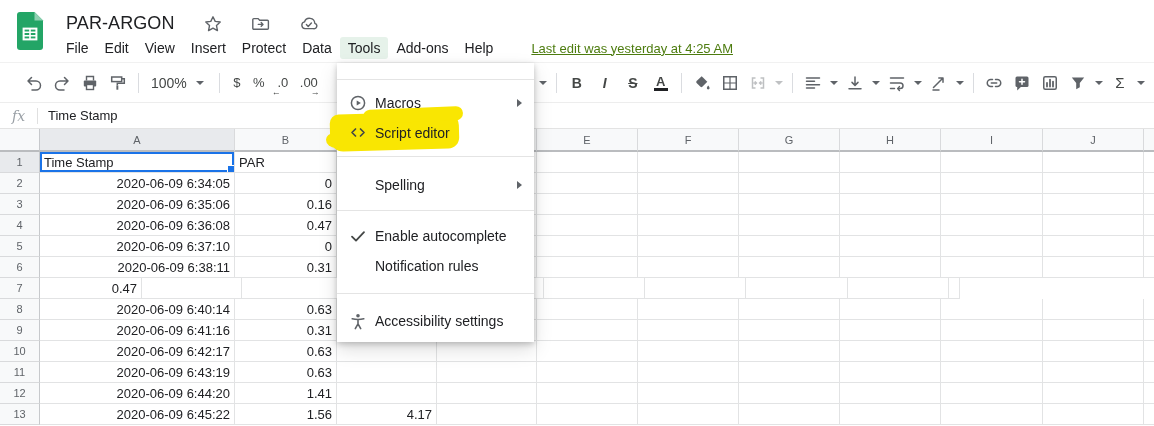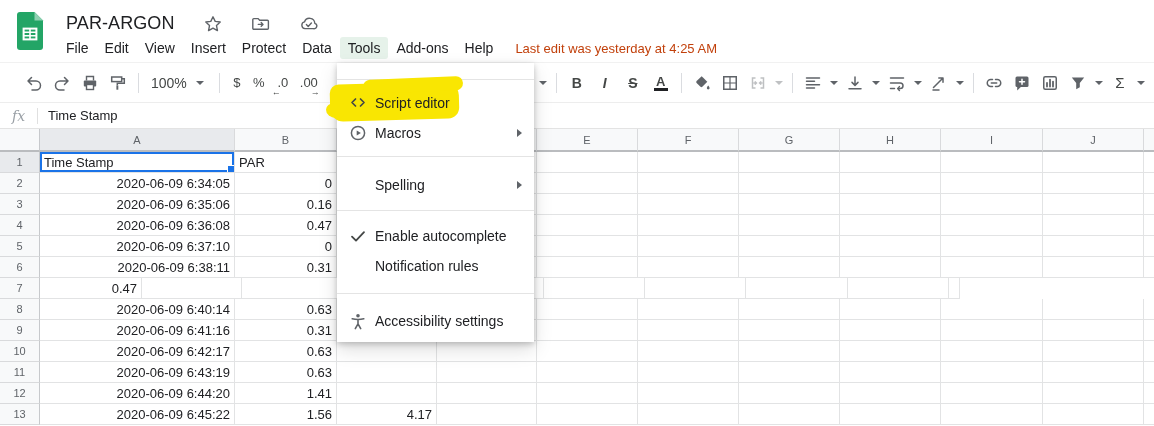--- a/index.html
+++ b/index.html
@@ -8,21 +8,21 @@
   svg{display:block}
   
   .topbar{position:absolute;left:0;top:0;width:100%;height:62px;background:#fff;border-bottom:1px solid #f1f1f1;}
   .logo{position:absolute;left:15px;top:11px;}
   .title-row{position:absolute;left:66px;top:13px;display:flex;align-items:center;gap:28px;}
   .doc-title{font-size:18px;color:#202124;letter-spacing:.1px;}
   .tico{width:20px;height:20px;display:flex;align-items:center;justify-content:center;cursor:pointer;}
   .menubar{position:absolute;left:58px;top:40px;display:flex;align-items:center;font-size:14px;}
   .menu-btn{padding:3px 8px;border-radius:3px;cursor:pointer;color:#202124;}
   .menu-btn.active{background:#e6f2ea;}
-  .last-edit{margin-left:14px;font-size:13px;color:#c2410c;cursor:pointer;}
+  .last-edit{margin-left:30px;font-size:13px;color:#4d7c0f;text-decoration:underline;cursor:pointer;}
   
   .toolbar{position:absolute;left:0;top:63px;width:100%;height:40px;display:flex;align-items:center;padding-left:20px;box-sizing:border-box;border-bottom:1px solid #ededed;}
   .ti{width:24px;height:24px;margin:0 2px;display:flex;align-items:center;justify-content:center;border-radius:2px;cursor:pointer;flex:none;}
   .ti.dis{opacity:.4;cursor:default;}
   .tsep{width:1px;height:20px;background:#dadce0;margin:0 6px;flex:none;}
   .tspacer{width:214px;flex:none;}
   .tb-text{font-size:14px;color:#444746;}
   .zoom-box{display:flex;align-items:center;gap:6px;margin:0 6px;cursor:pointer;flex:none;}
   .dd{width:0;height:0;border-left:4px solid transparent;border-right:4px solid transparent;border-top:4px solid #5f6368;margin:0 3px;flex:none;cursor:pointer;}
   .fmt{font-size:13px;color:#444746;width:22px;text-align:center;cursor:pointer;flex:none;}
@@ -441,40 +441,40 @@
         <div class="cell" style="width: 102px;"></div>
         <div class="cell" style="width: 101px;"></div>
         <div class="cell" style="width: 11px;"></div>
       </div>
     </div>
 </div>
 
 <div class="menu" id="tools-menu">
     <div class="msep s0"></div>
     <div class="mi">
+      <span class="mi-icon">
+        <svg width="18" height="18" viewBox="0 0 18 18">
+          <circle cx="9" cy="9" r="6.6" fill="none" stroke="#5f6368" stroke-width="1.5"></circle>
+          <path d="M7.7 6.4 v5.2 l4.2-2.6z" fill="#5f6368"></path>
+        </svg>
+      </span>
+      <span class="mi-label">Macros</span>
+      <span class="subarrow"></span>
+    </div>
+    <div class="mi">
       <div class="hlA"></div>
       <div class="hlB"></div>
       <div class="hlC"></div>
       <span class="mi-icon">
         <svg width="18" height="18" viewBox="0 0 18 18">
           <path d="M6.5 5 3 8.5 6.5 12 M11.5 5 15 8.5 11.5 12" fill="none" stroke="#444746" stroke-width="1.7" stroke-linecap="round" stroke-linejoin="round"></path>
         </svg>
       </span>
       <span class="mi-label">Script editor</span>
     </div>
-    <div class="mi">
-      <span class="mi-icon">
-        <svg width="18" height="18" viewBox="0 0 18 18">
-          <circle cx="9" cy="9" r="6.6" fill="none" stroke="#5f6368" stroke-width="1.5"></circle>
-          <path d="M7.7 6.4 v5.2 l4.2-2.6z" fill="#5f6368"></path>
-        </svg>
-      </span>
-      <span class="mi-label">Macros</span>
-      <span class="subarrow"></span>
-    </div>
     <div class="msep s1"></div>
     <div class="mi">
       <span class="mi-icon"></span>
       <span class="mi-label">Spelling</span>
       <span class="subarrow"></span>
     </div>
     <div class="msep s2"></div>
     <div class="mi">
       <span class="mi-icon">
         <svg width="18" height="18" viewBox="0 0 18 18">

